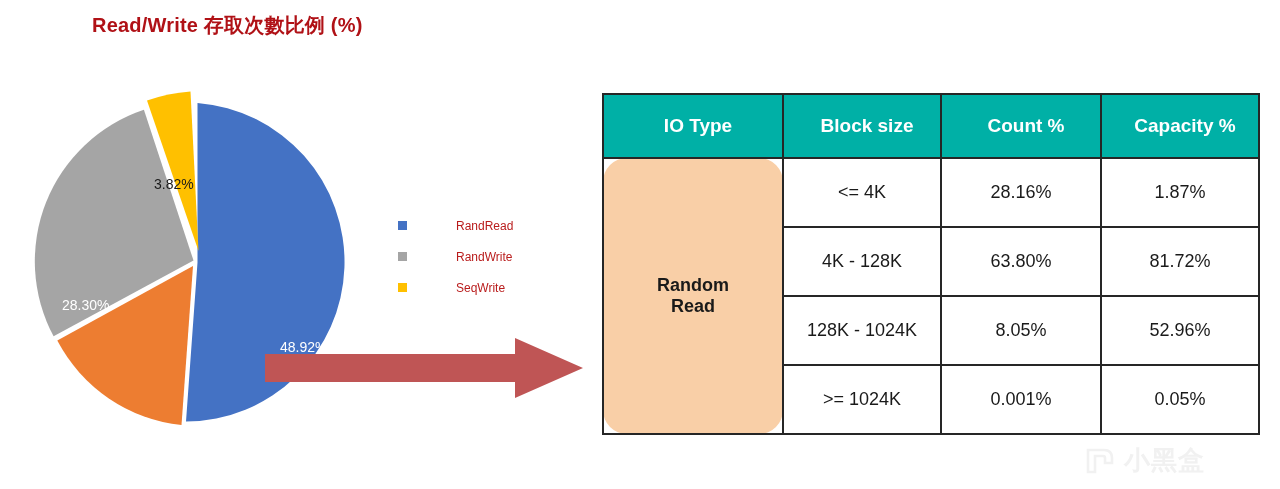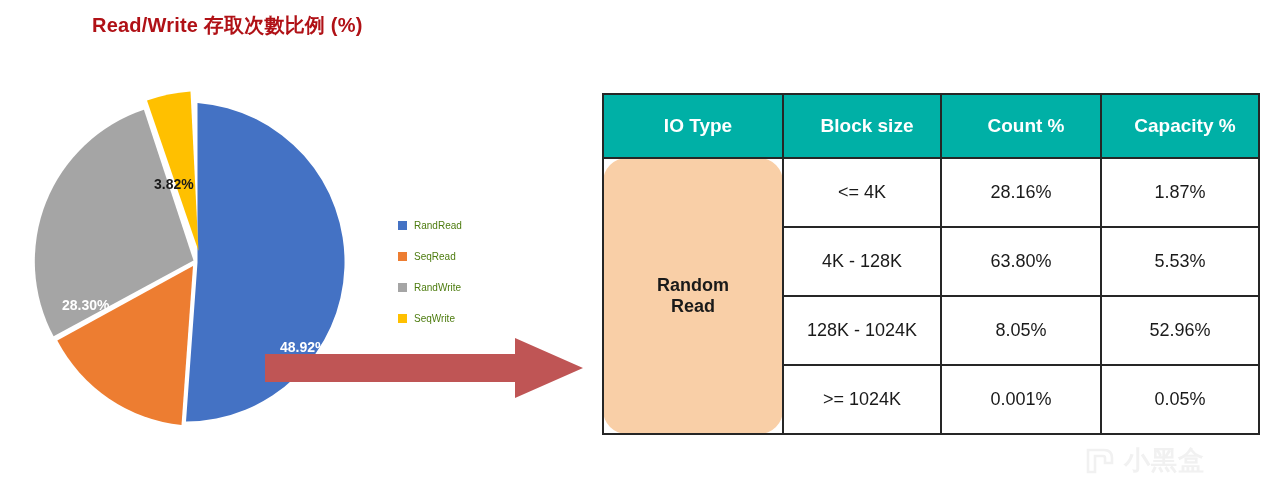--- a/index.html
+++ b/index.html
@@ -37,21 +37,21 @@
     height: 350px;
   }
   #pie-svg {
     position: absolute;
     left: 0;
     top: 0;
   }
   .slice-label {
     position: absolute;
     font-size: 14px;
-    font-weight: bold;
+    font-weight: normal;
     color: #ffffff;
     white-space: nowrap;
     pointer-events: none;
   }
   .slice-label.outside {
     color: #1a1a1a;
   }
   #label-randread  { left: 262px; top: 251px; }
   #label-seqread   { left: 91px;  top: 357px; }
   #label-randwrite { left: 44px;  top: 209px; }
@@ -69,23 +69,24 @@
     align-items: center;
     height: 31px;
   }
   .legend-swatch {
     width: 9px;
     height: 9px;
     margin-right: 7px;
     flex: 0 0 auto;
   }
   .legend-label {
-    font-size: 10px;
-    color: #4d7c0f;
+    font-size: 12px;
+    color: #b91c1c;
     white-space: nowrap;
+    margin-left: 42px;
   }
 
   
   #flow-arrow {
     position: absolute;
     left: 265px;
     top: 336px;
     width: 320px;
     height: 64px;
   }
@@ -170,24 +171,20 @@
   <div class="slice-label" id="label-randread">48.92%</div>
   <div class="slice-label" id="label-seqread">18.97%</div>
   <div class="slice-label" id="label-randwrite">28.30%</div>
   <div class="slice-label outside" id="label-seqwrite">3.82%</div>
 </div>
 
 <div id="pie-legend">
   <div class="legend-item">
     <span class="legend-swatch" style="background:#4472C4"></span>
     <span class="legend-label">RandRead</span>
-  </div>
-  <div class="legend-item">
-    <span class="legend-swatch" style="background:#ED7D31"></span>
-    <span class="legend-label">SeqRead</span>
   </div>
   <div class="legend-item">
     <span class="legend-swatch" style="background:#A5A5A5"></span>
     <span class="legend-label">RandWrite</span>
   </div>
   <div class="legend-item">
     <span class="legend-swatch" style="background:#FFC000"></span>
     <span class="legend-label">SeqWrite</span>
   </div>
 </div>
@@ -217,21 +214,21 @@
         <div>Random</div>
         <div>Read</div>
       </td>
       <td>&lt;= 4K</td>
       <td>28.16%</td>
       <td>1.87%</td>
     </tr>
     <tr>
       <td>4K - 128K</td>
       <td>63.80%</td>
-      <td>5.53%</td>
+      <td>81.72%</td>
     </tr>
     <tr>
       <td>128K - 1024K</td>
       <td>8.05%</td>
       <td>52.96%</td>
     </tr>
     <tr>
       <td>&gt;= 1024K</td>
       <td>0.001%</td>
       <td>0.05%</td>

